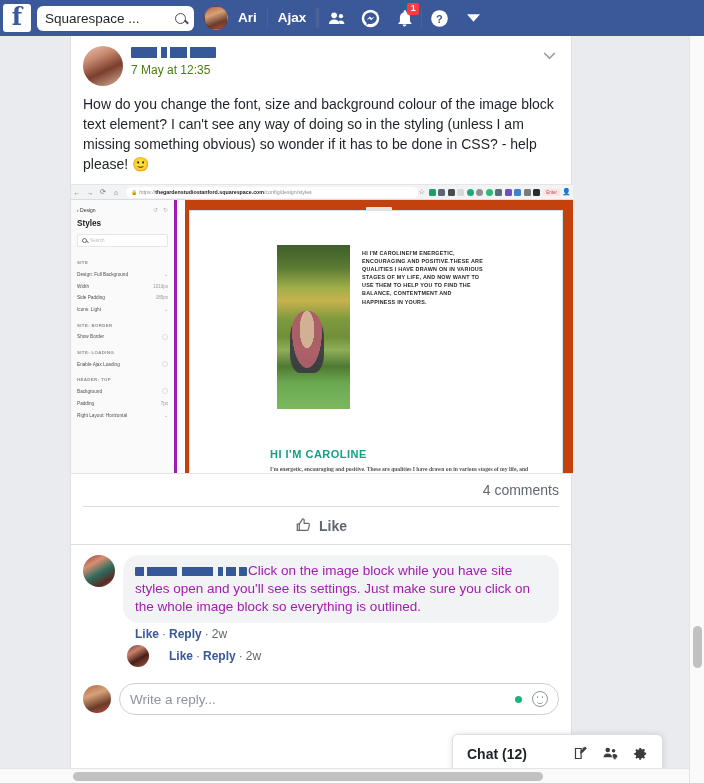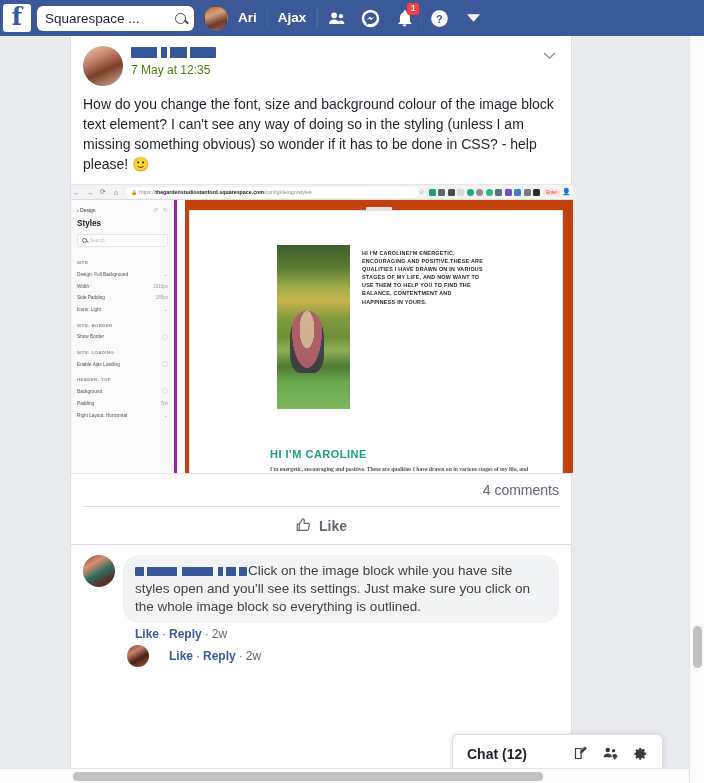--- a/index.html
+++ b/index.html
@@ -282,21 +282,21 @@
     background: linear-gradient(150deg,#8c3b2e 0%,#d98f72 28%,#2f6b5d 55%,#5a2a22 80%,#b06a4f 100%);
   }
   .c-avatar.small {
     width: 22px; height: 22px;
     background: linear-gradient(150deg,#6d3326 0%,#c9836b 30%,#4a2018 60%,#a25a44 100%);
   }
   .c-body { flex: 1; }
   .c-bubble {
     background: #f2f3f5; border-radius: 16px;
     padding: 7px 12px;
-    font-size: 13.5px; line-height: 18px; color: #404040;
+    font-size: 13.5px; line-height: 18px; color: #a21caf;
     display: inline-block; max-width: 100%;
   }
   .redacted-inline {
     display: inline-block; vertical-align: -1px;
     height: 9px; border-radius: 1px; margin-right: 1px;
     background:
       linear-gradient(90deg,
         #365899 0 9px, transparent 9px 12px,
         #365899 12px 42px, transparent 42px 47px,
         #365899 47px 78px, transparent 78px 83px,
@@ -595,20 +595,28 @@
       <div class="comment-row nested">
         <div class="c-avatar small"></div>
         <div class="c-body">
           <div class="c-actions">
             <a>Like</a><span class="c-dot">·</span><a>Reply</a><span class="c-dot">·</span><span>2w</span>
           </div>
         </div>
       </div>
     </div>
 
+    <div id="reply-row">
+      <div id="reply-avatar"></div>
+      <div id="reply-box">
+        <input id="reply-input" type="text" placeholder="Write a reply..." style="">
+        <span class="green-dot"></span>
+        <span class="smiley"></span>
+      </div>
+    </div>
   </div>
 
   <div id="chat-dock">
     <span id="chat-label">Chat (12)</span>
     <span class="chat-ico">
       <svg width="15" height="15" viewBox="0 0 24 24" fill="none" stroke="#3a3b3c" stroke-width="1.9">
         <path d="M4 4h9v16H4z" transform="translate(0,0)"></path>
           <path d="M15.5 2.6l3.4 3.4"></path>
           <path d="M19.4 2.2l1.5 1.5-6.2 6.2-2.1.6.6-2.1z" fill="#3a3b3c"></path>
       </svg>

